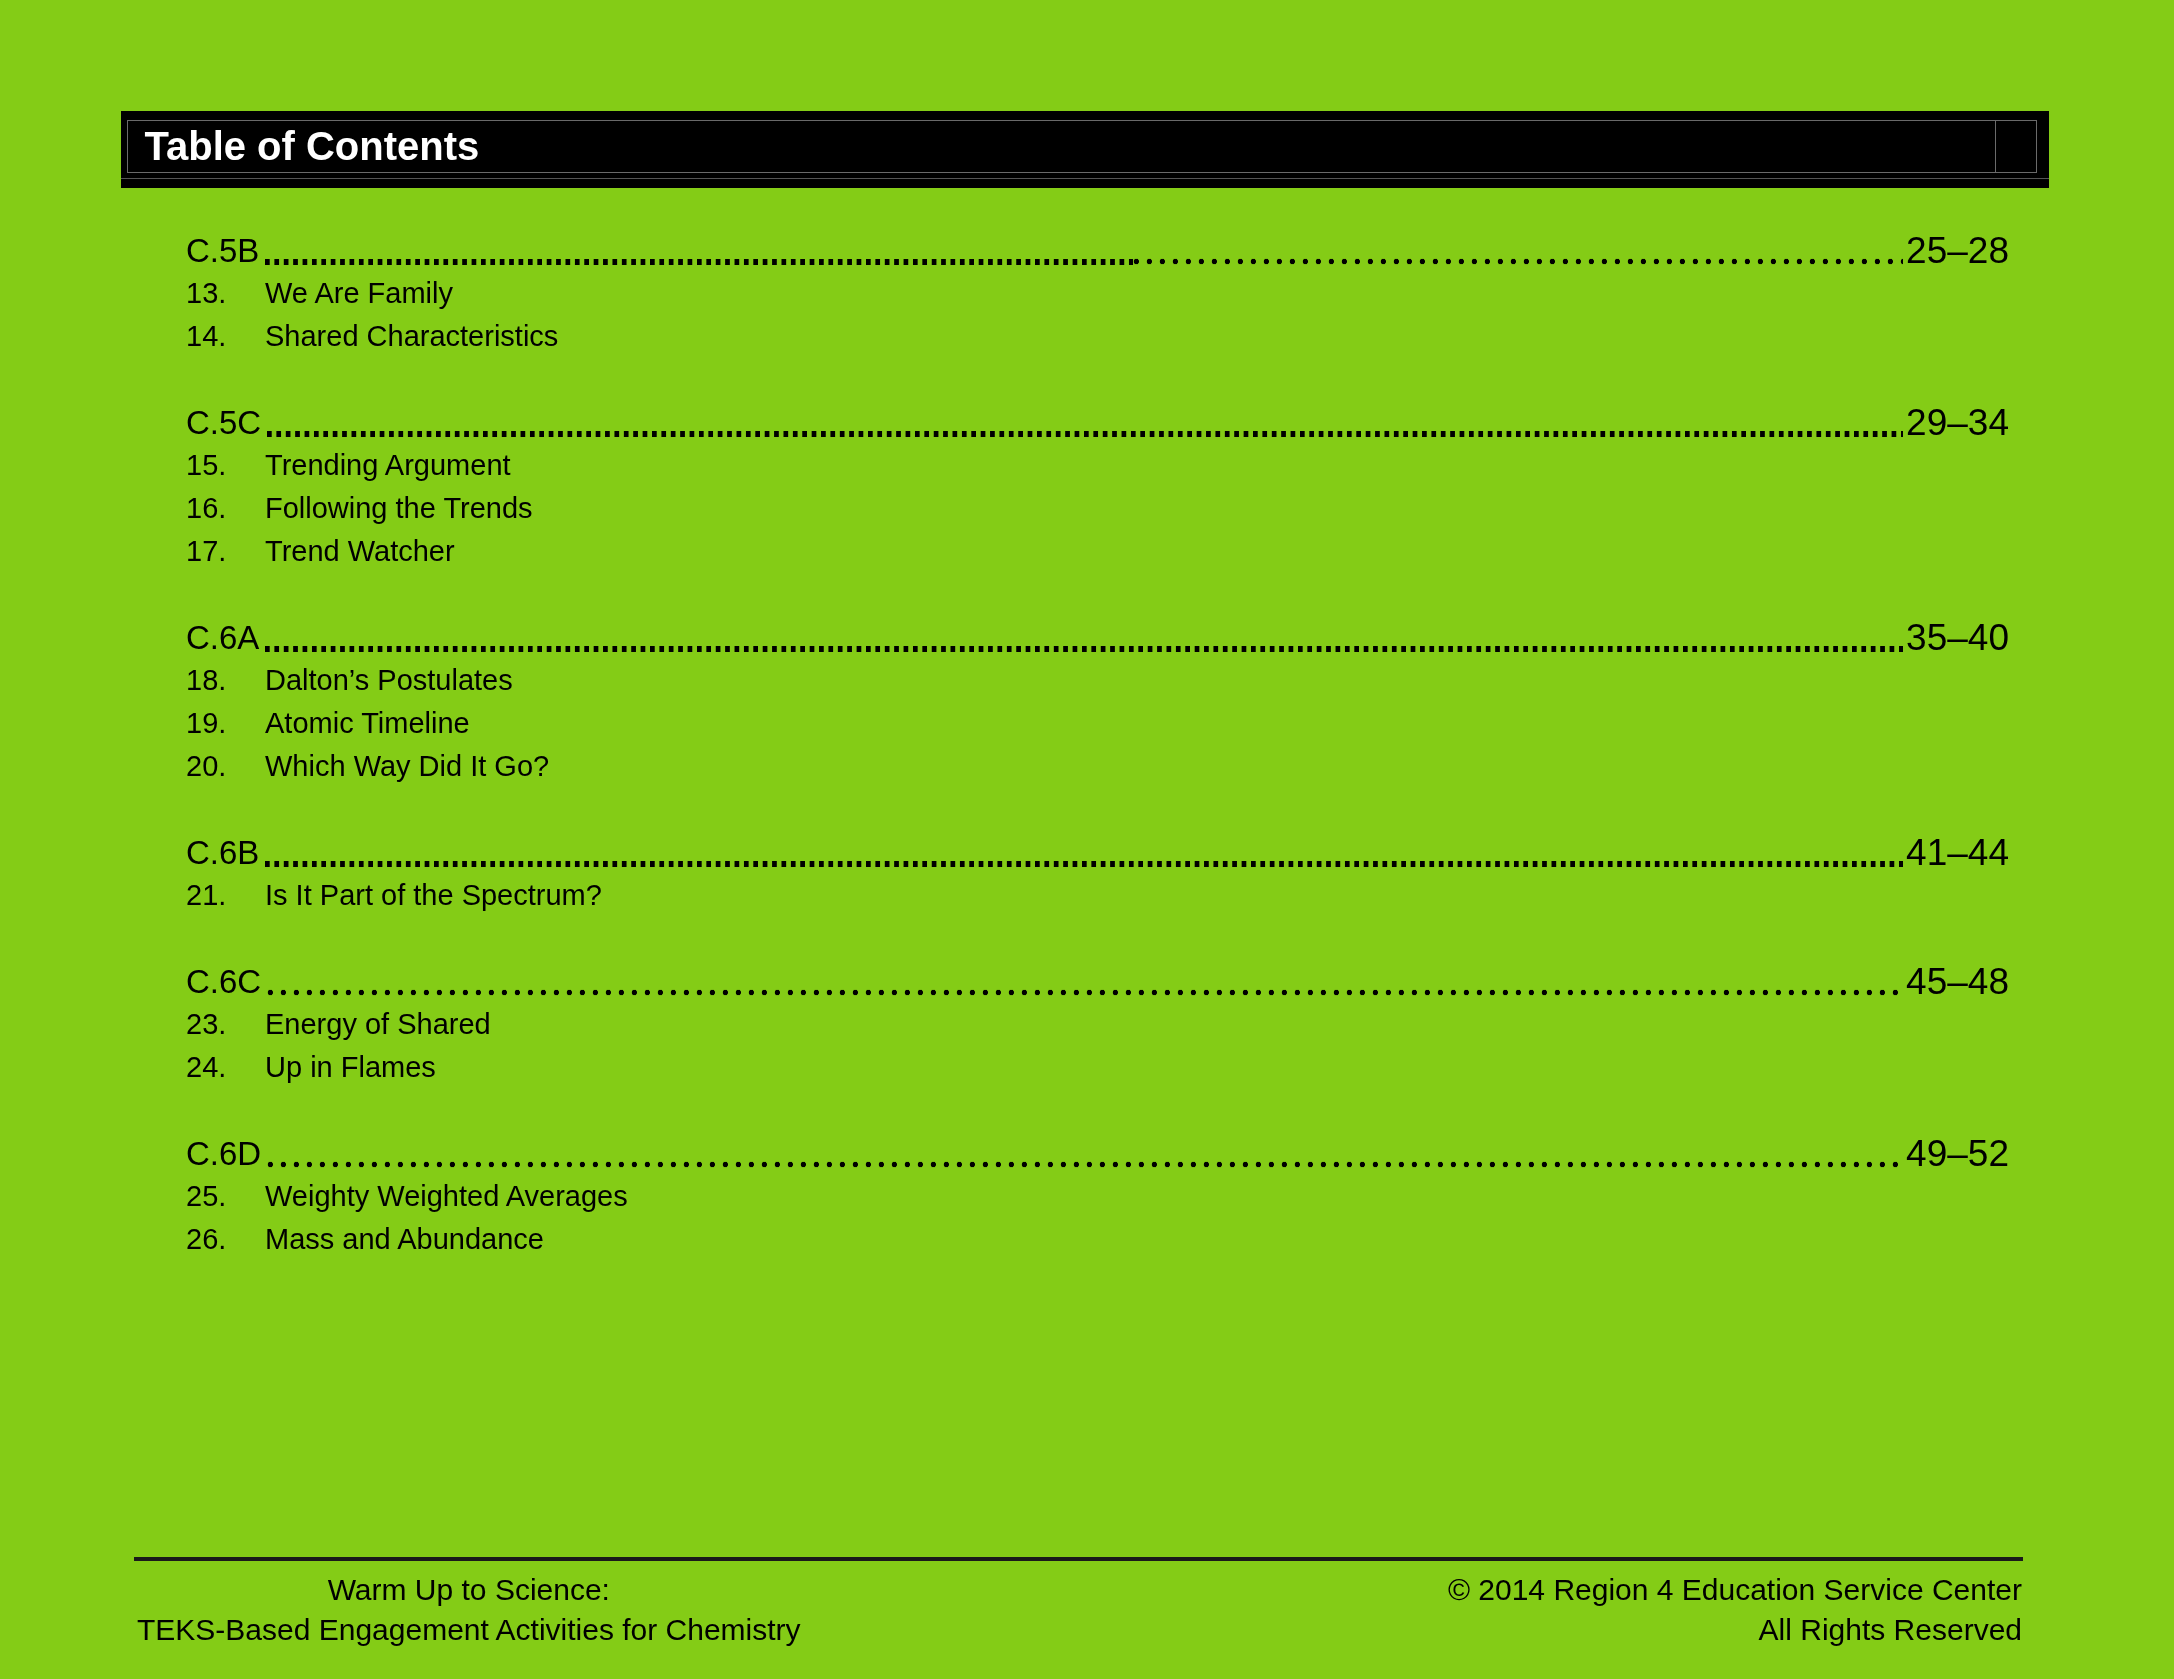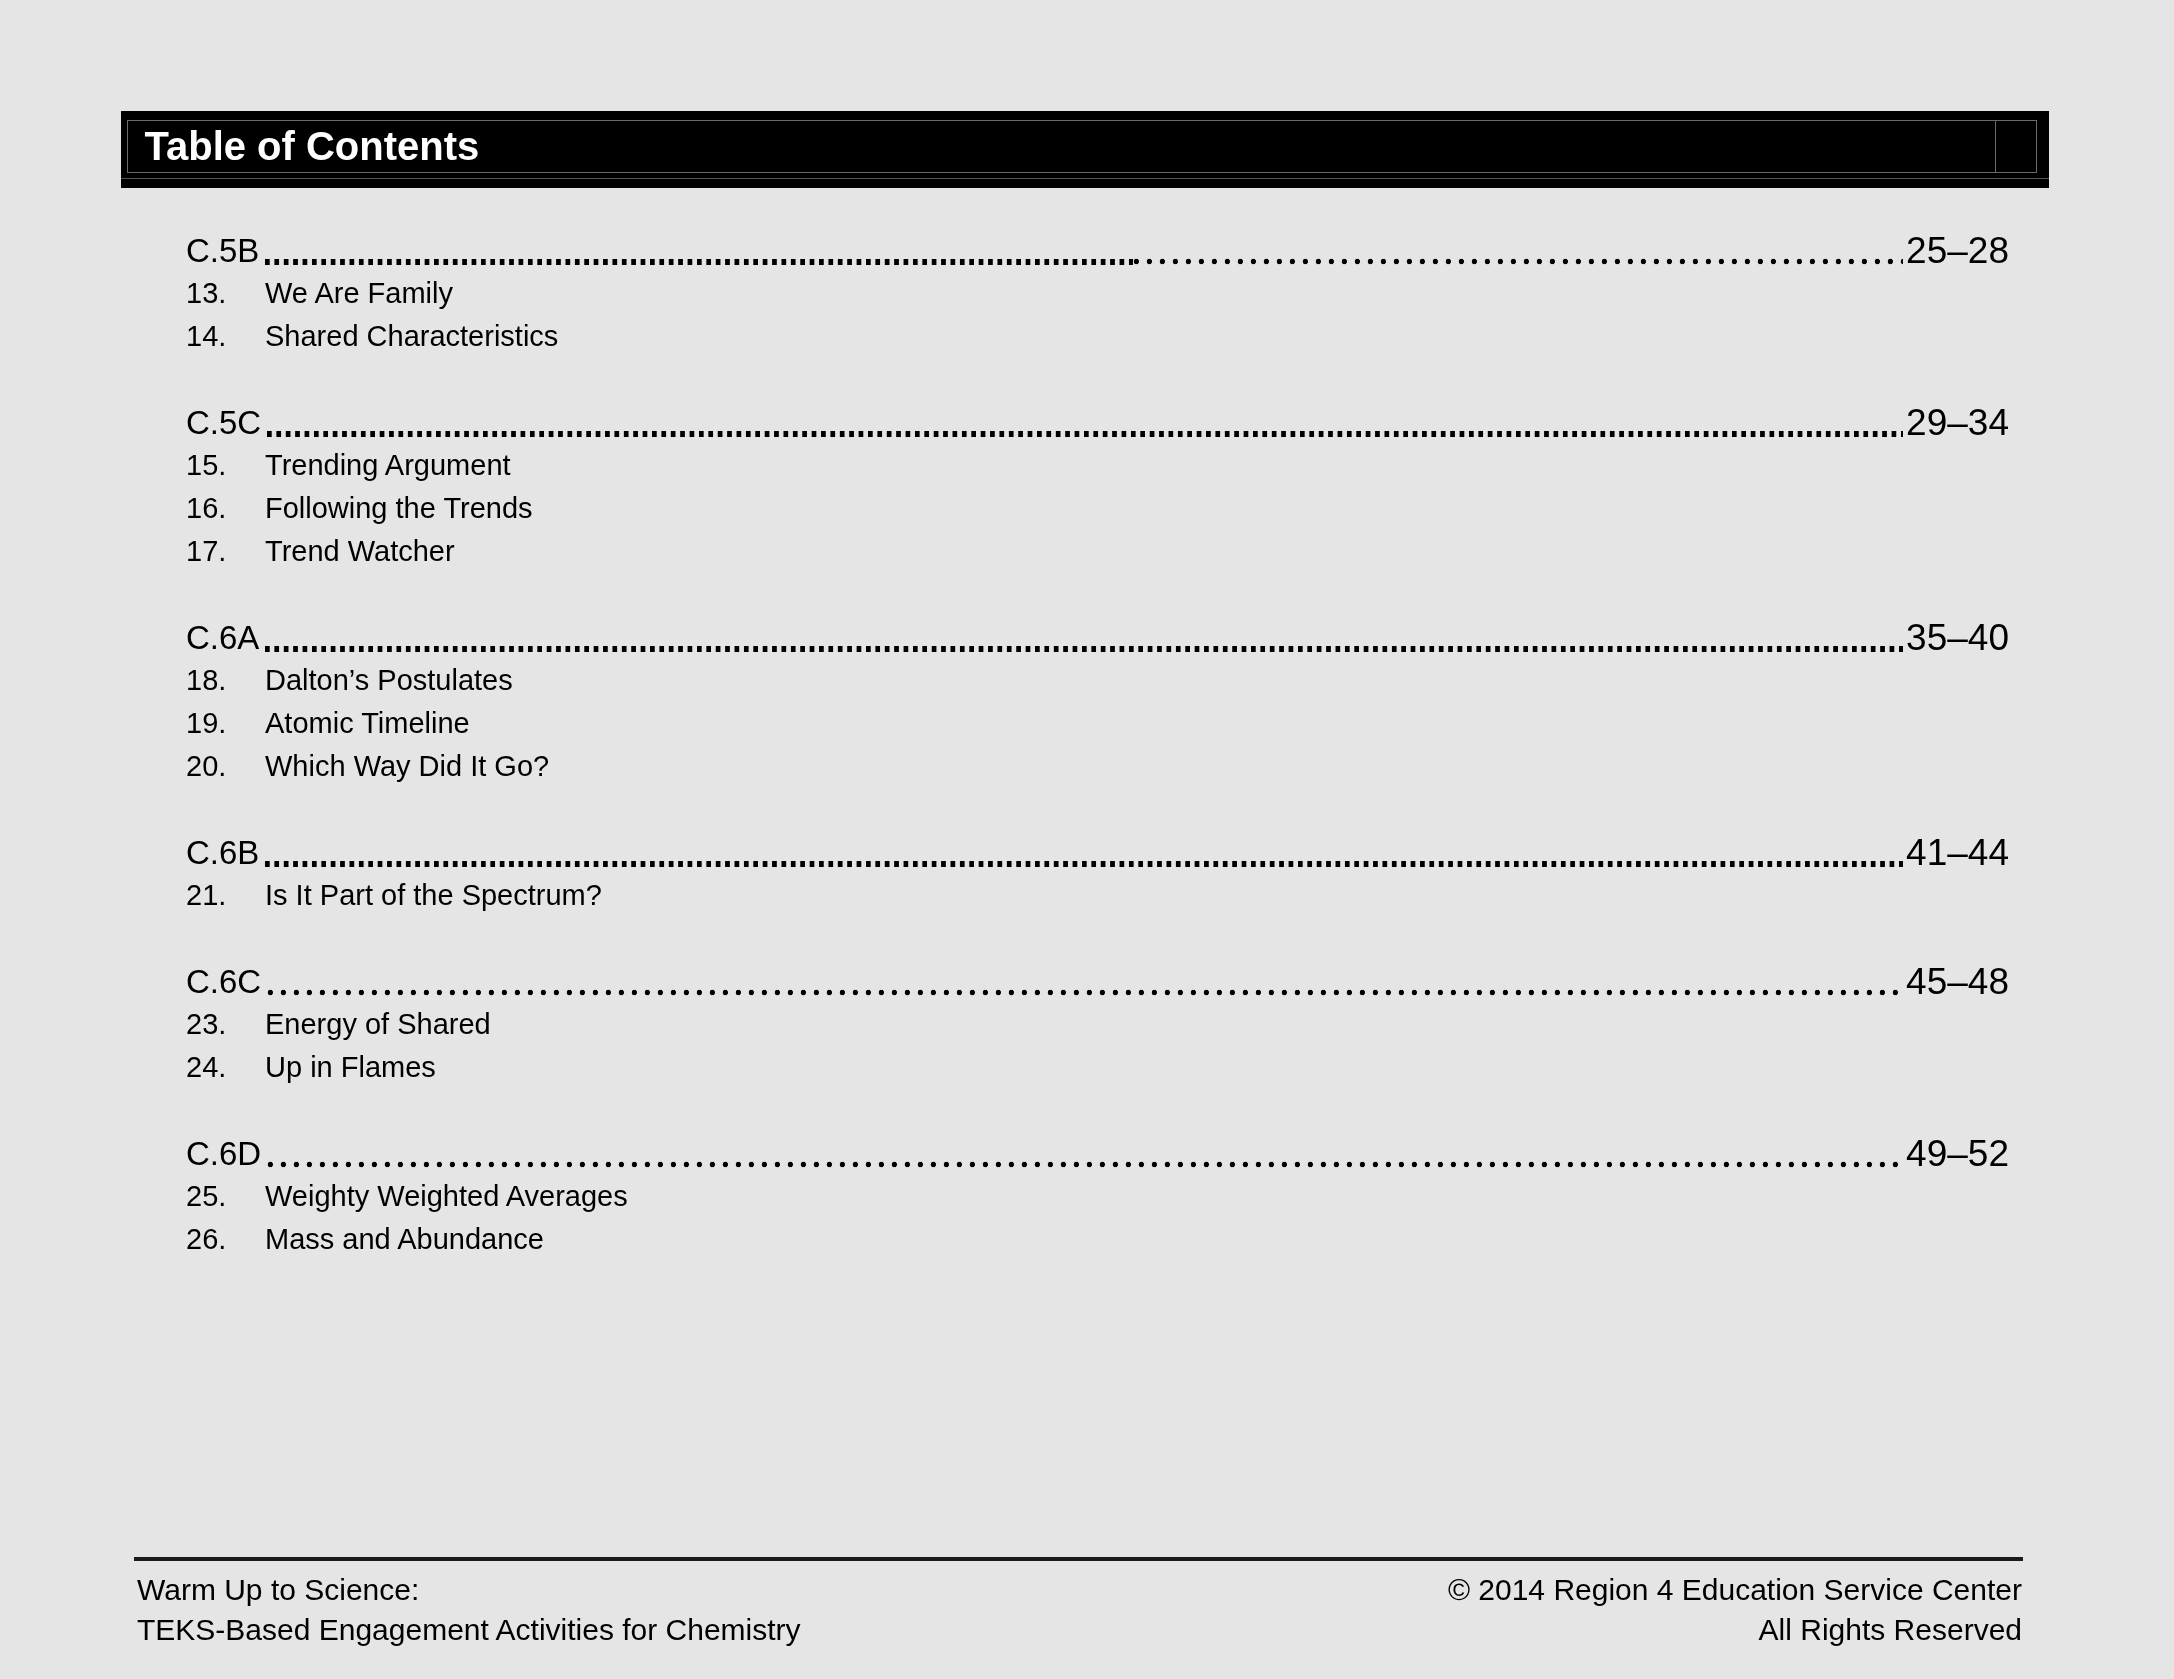--- a/index.html
+++ b/index.html
@@ -1,20 +1,20 @@
 <!DOCTYPE html>
 <html style="font-size:15px"><head>
 <meta charset="utf-8">
 <style>
   html, body { margin: 0; padding: 0; background: #ffffff; }
   .page {
     position: relative;
     width: 2174px;
     height: 1680px;
-    background: #e5e5e5;
+    background: #84cc16;
     color: #000000;
     font-family: "Liberation Sans", "DejaVu Sans", sans-serif;
     overflow: hidden;
   }
 
   
   .header-bar {
     position: absolute;
     left: 121px; top: 111px;
     width: 1928px; height: 77px;
@@ -91,21 +91,21 @@
   .footer-rule {
     position: absolute;
     left: 134px; top: 1557px;
     width: 1889px; height: 3.8px;
     background: #1a1a1a;
   }
   .footer-left {
     position: absolute;
     left: 137px; top: 1570px;
     font-size: 30px; line-height: 40px;
-    text-align: left;
+    text-align: center;
   }
   .footer-right {
     position: absolute;
     right: 152px; top: 1570px;
     font-size: 30px; line-height: 40px;
     text-align: right;
   }
 </style>
 </head>
 <body>

